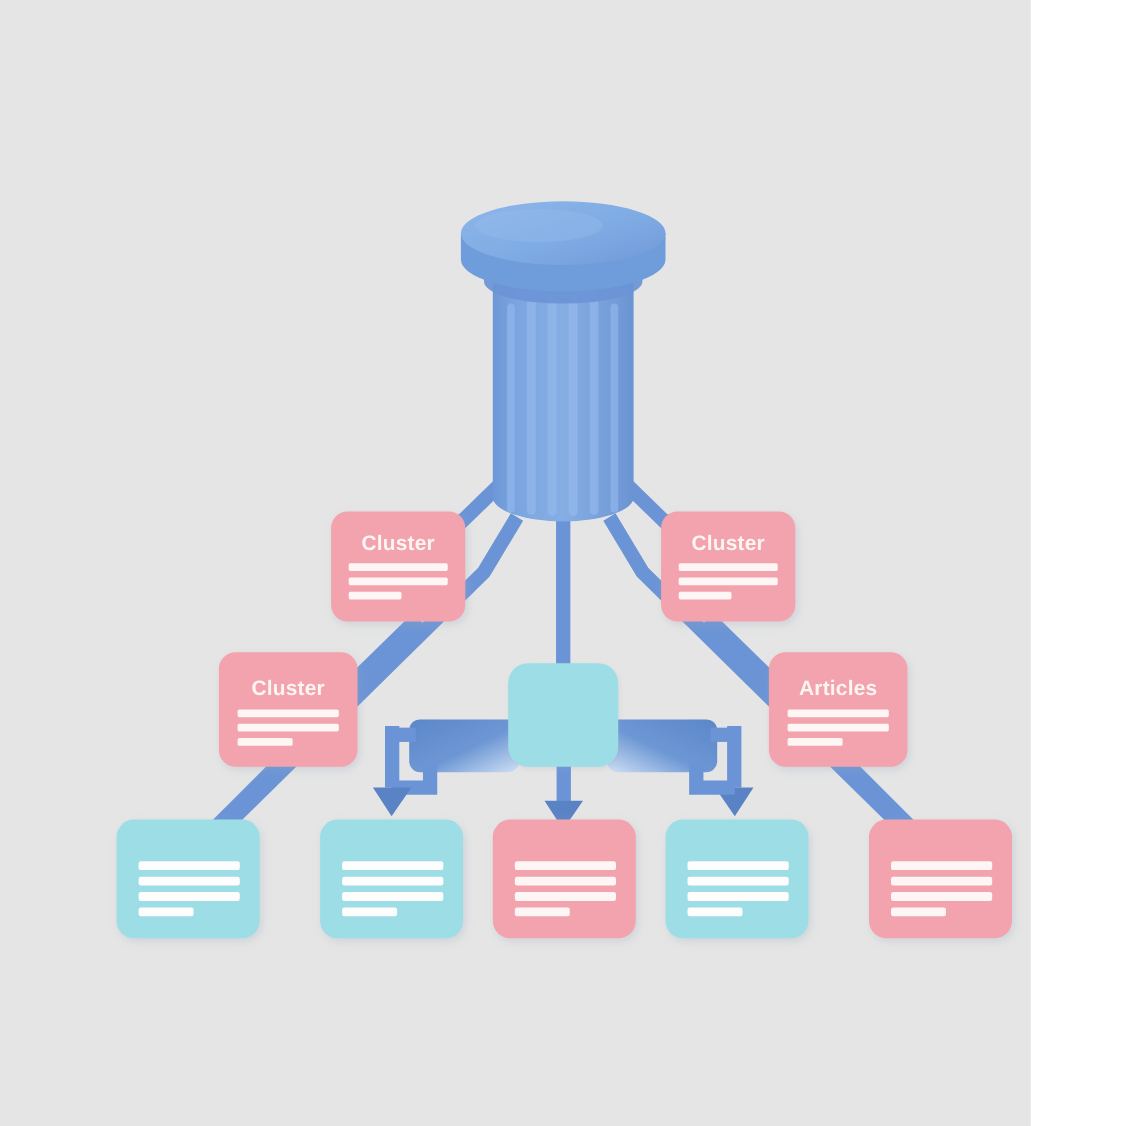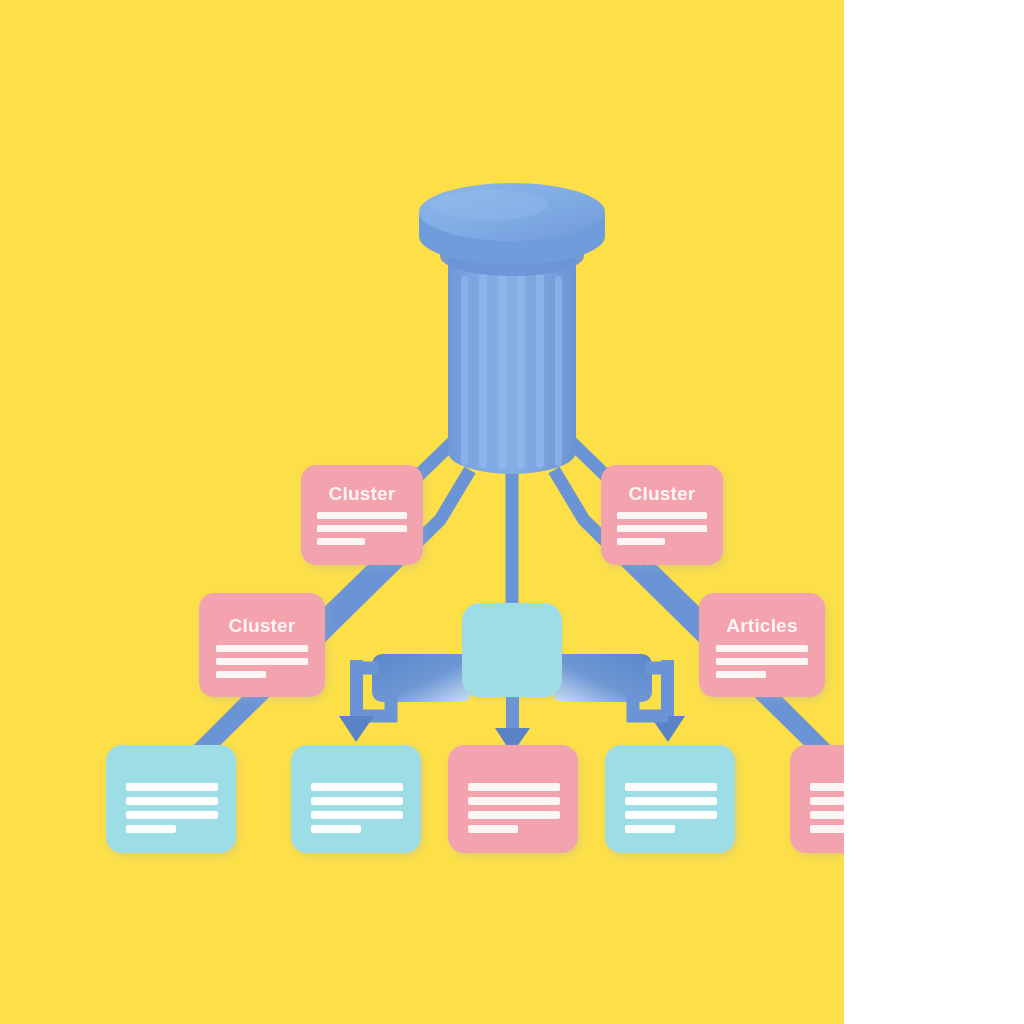--- a/index.html
+++ b/index.html
@@ -6,23 +6,23 @@
   html, body {
     margin: 0;
     padding: 0;
     background: #ffffff;
   }
   body {
     font-family: "Liberation Sans", sans-serif;
   }
   #stage {
     position: relative;
-    width: 844px;
+    width: 937px;
     height: 1024px;
-    background: #fde047;
+    background: #e5e5e5;
     overflow: hidden;
     text-align: right;
   }
   #diagram-svg {
     position: absolute;
     left: 0;
     top: 0;
     width: 1024px;
     height: 1024px;
   }

